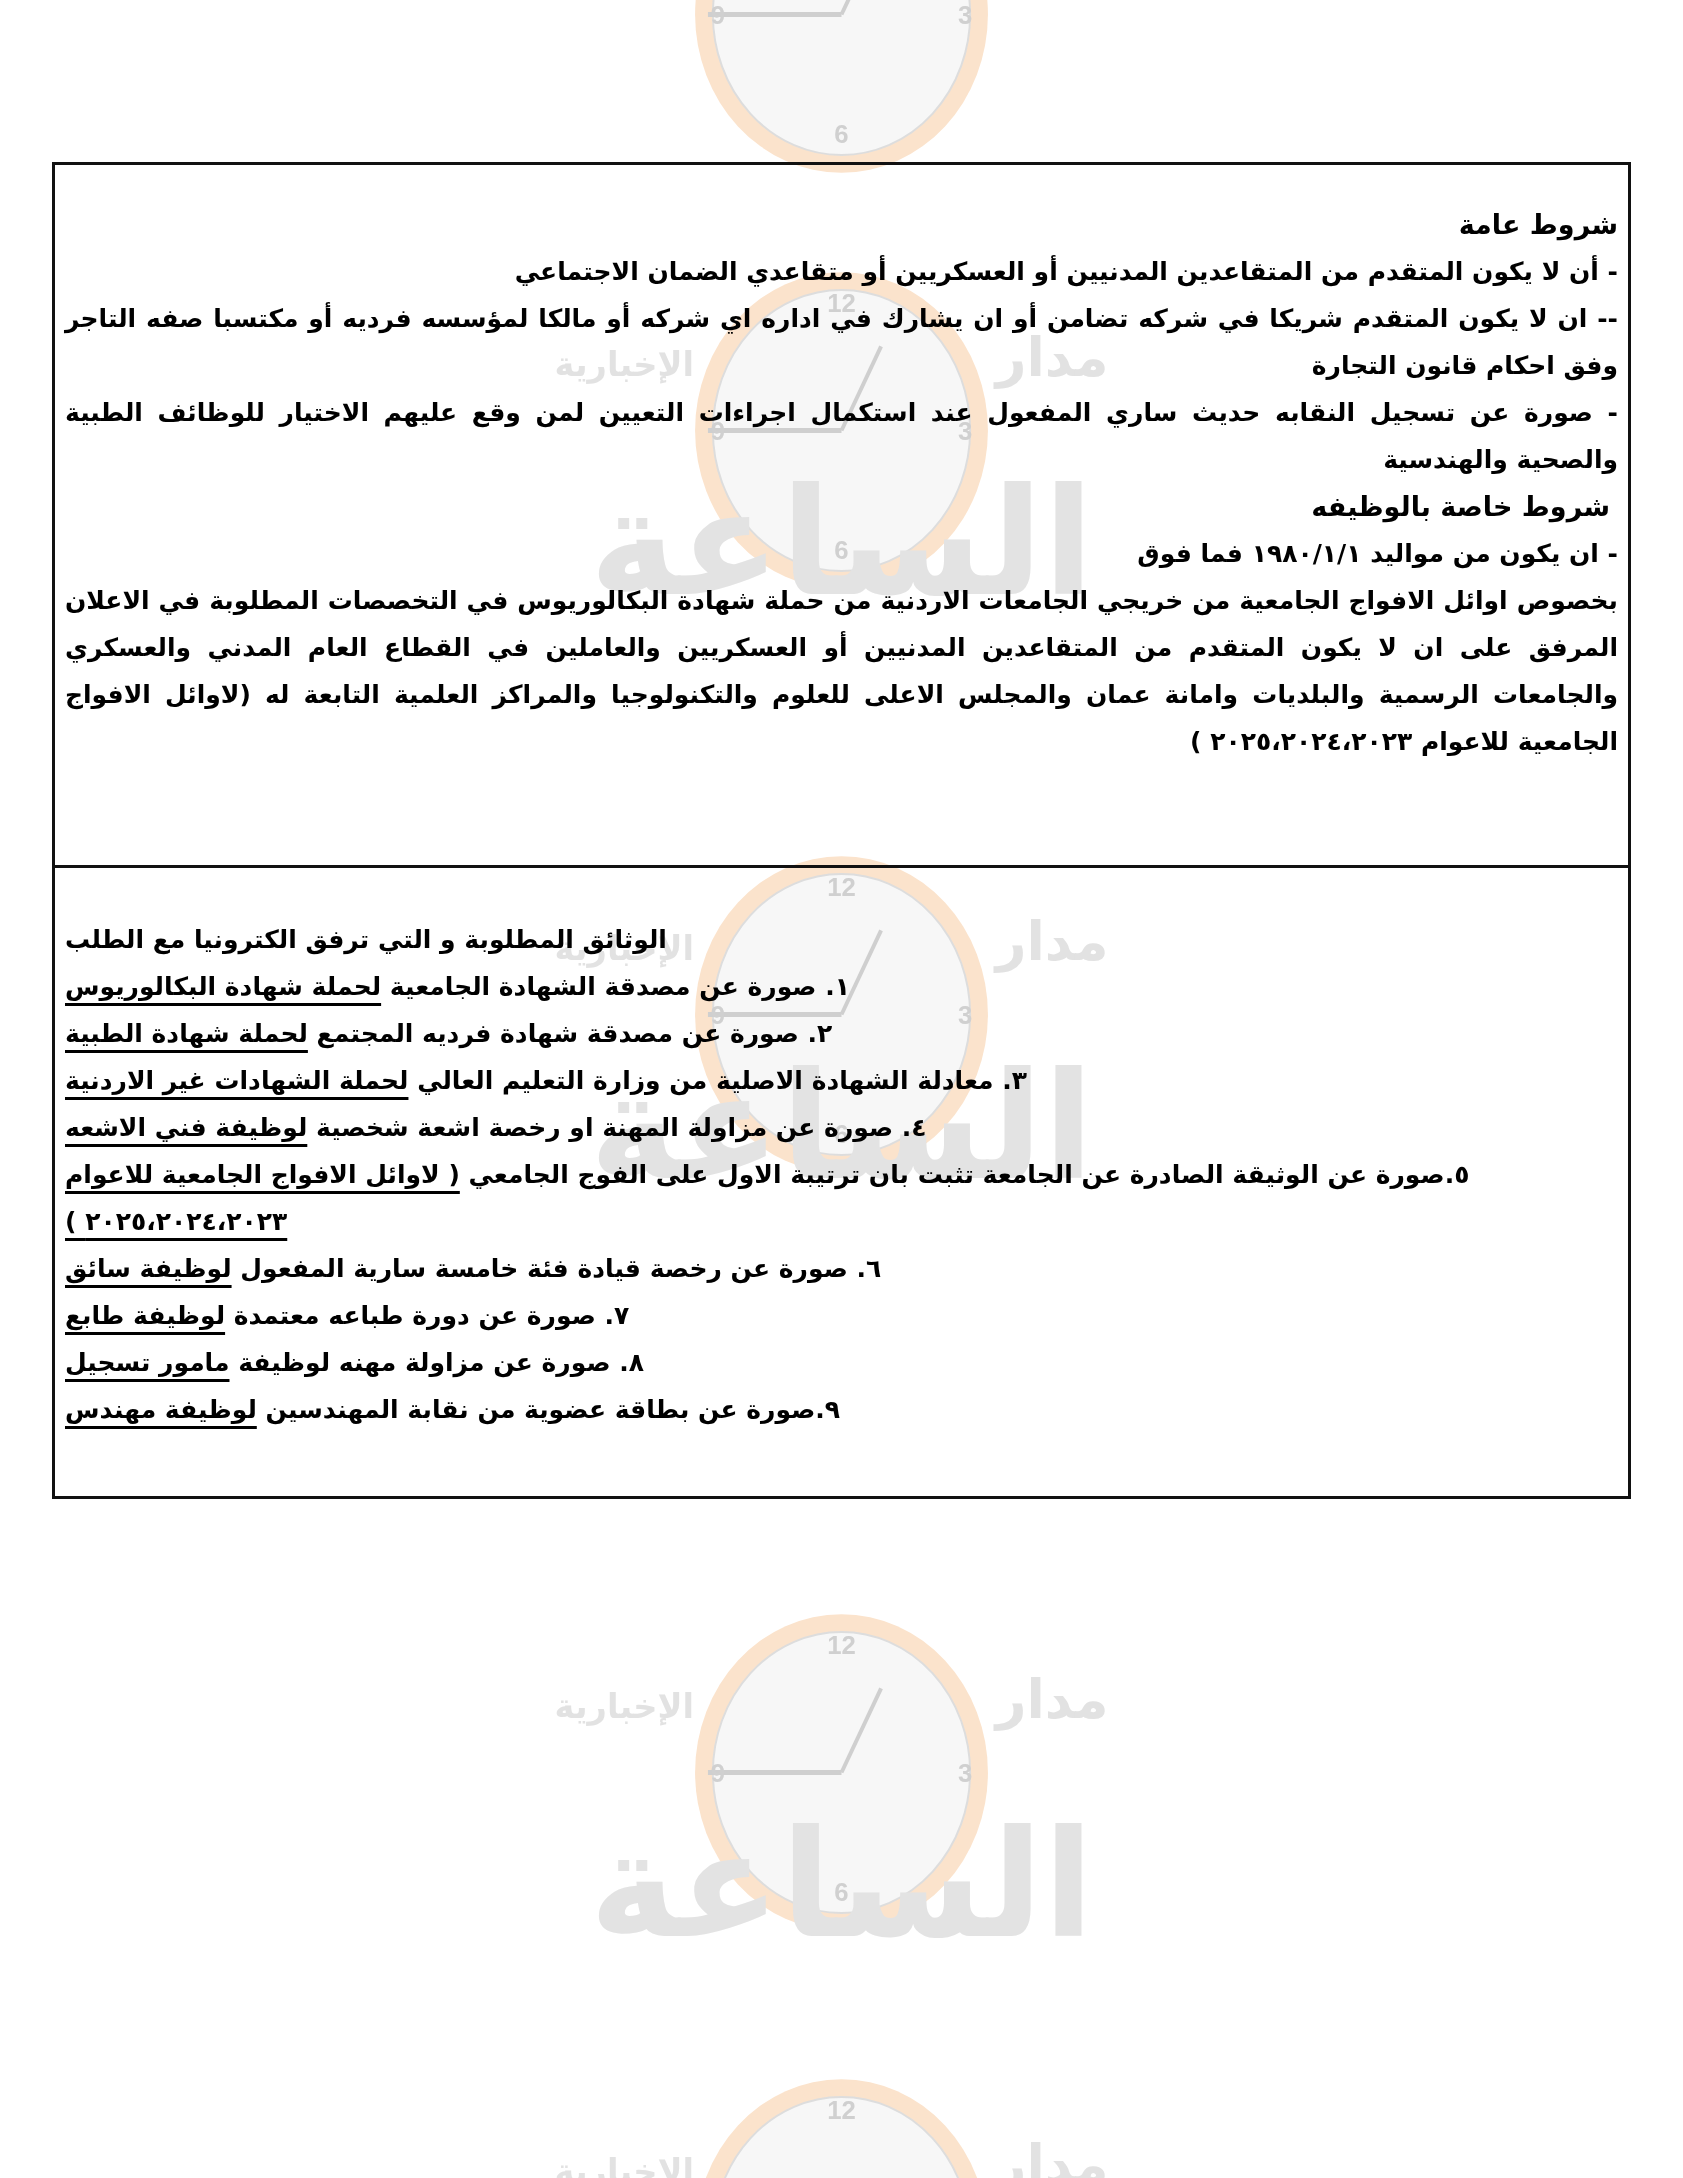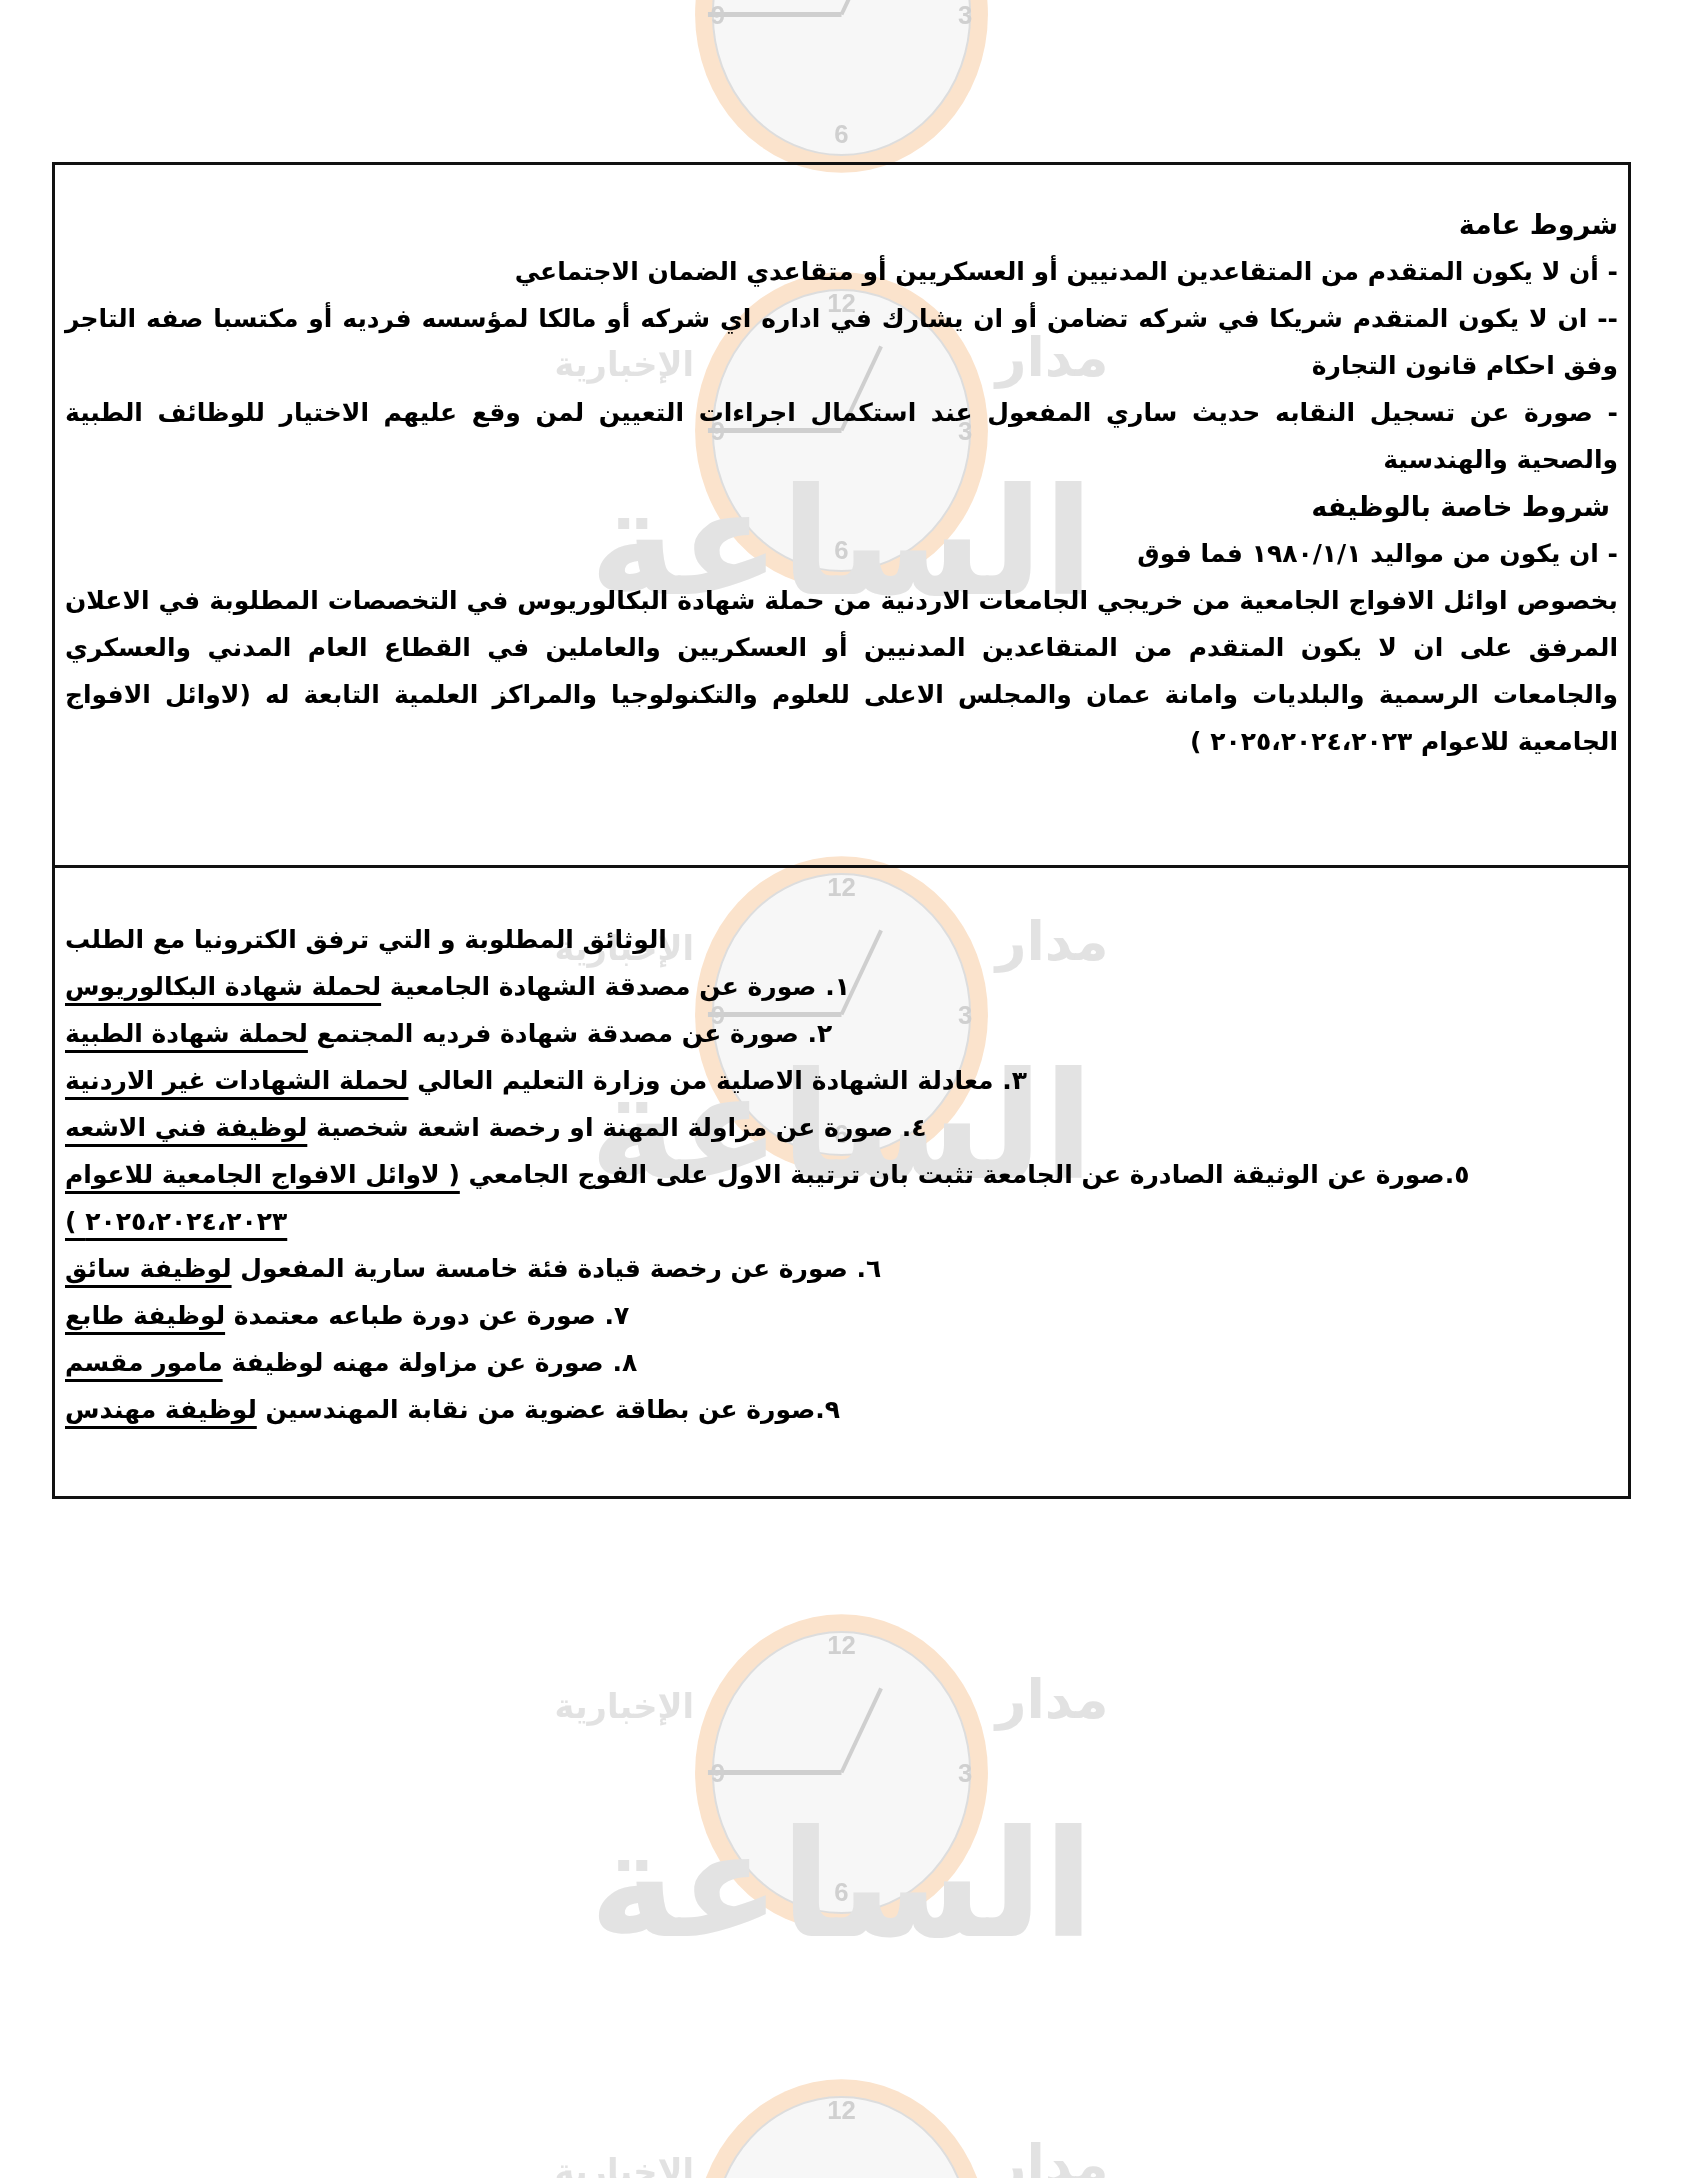--- a/index.html
+++ b/index.html
@@ -153,21 +153,21 @@
     <div class="item">
       <span>٥.</span><span>صورة عن الوثيقة الصادرة عن الجامعة  تثبت بان ترتيبة الاول على الفوج الجامعي </span><span class="u">( لاوائل الافواج الجامعية للاعوام ٢٠٢٥،٢٠٢٤،٢٠٢٣ )</span>
     </div>
     <div class="item">
       <span>٦.</span><span> صورة عن رخصة قيادة فئة خامسة سارية المفعول  </span><span class="u">لوظيفة سائق</span>
     </div>
     <div class="item">
       <span>٧.</span><span> صورة عن دورة طباعه معتمدة </span><span class="u">لوظيفة طابع</span>
     </div>
     <div class="item">
-      <span>٨.</span><span> صورة عن مزاولة مهنه لوظيفة </span><span class="u">مامور مقسم</span>
+      <span>٨.</span><span> صورة عن مزاولة مهنه لوظيفة </span><span class="u">مامور تسجيل</span>
     </div>
     <div class="item">
       <span>٩.</span><span>صورة عن  بطاقة عضوية من نقابة المهندسين </span><span class="u">لوظيفة مهندس</span>
     </div>
   </div>
 
 </div>
 
 
 </body></html>

